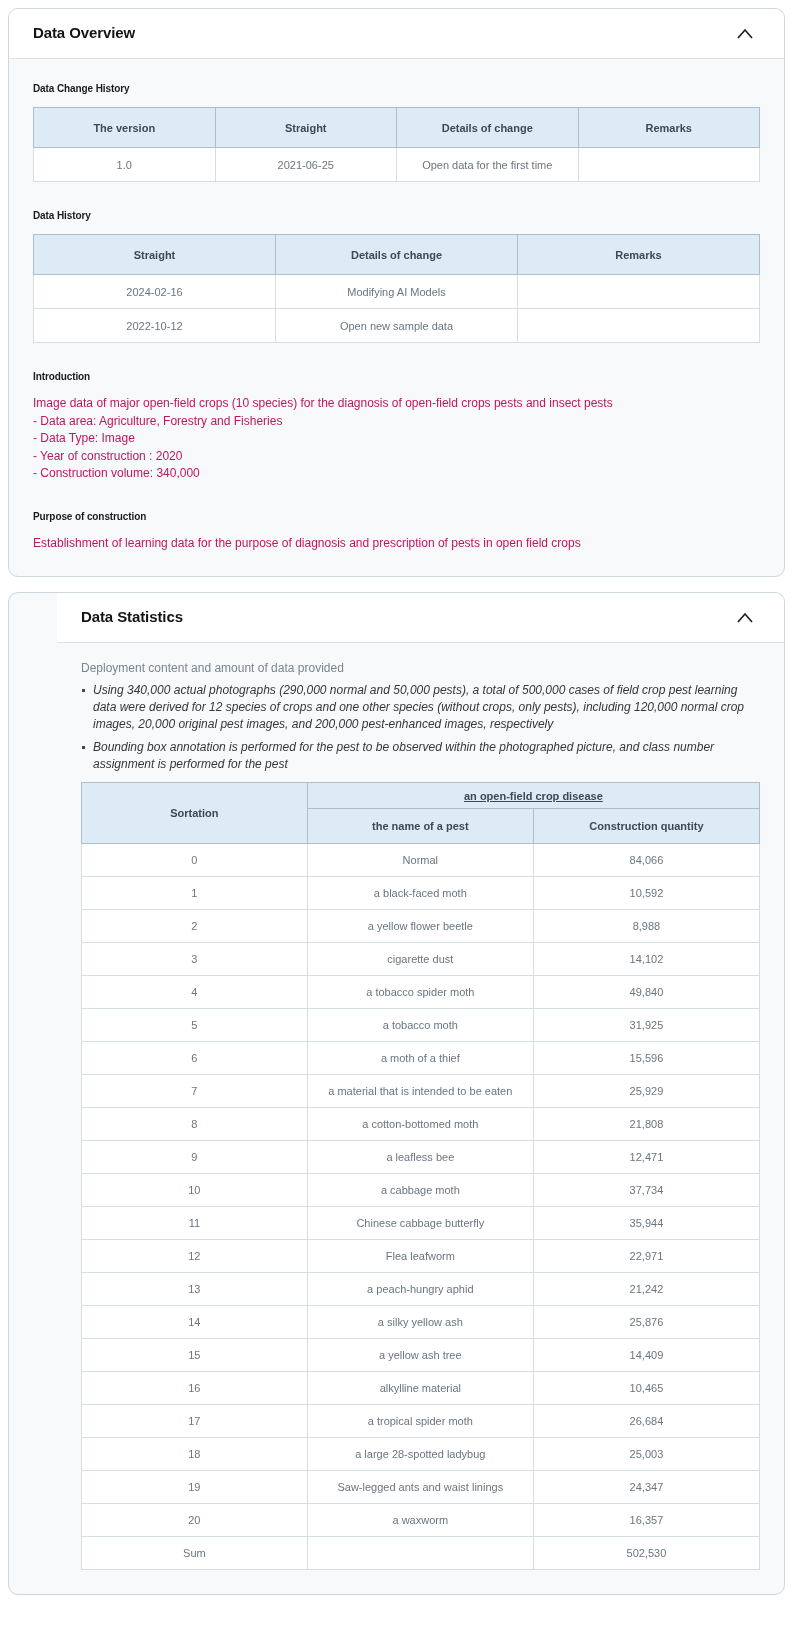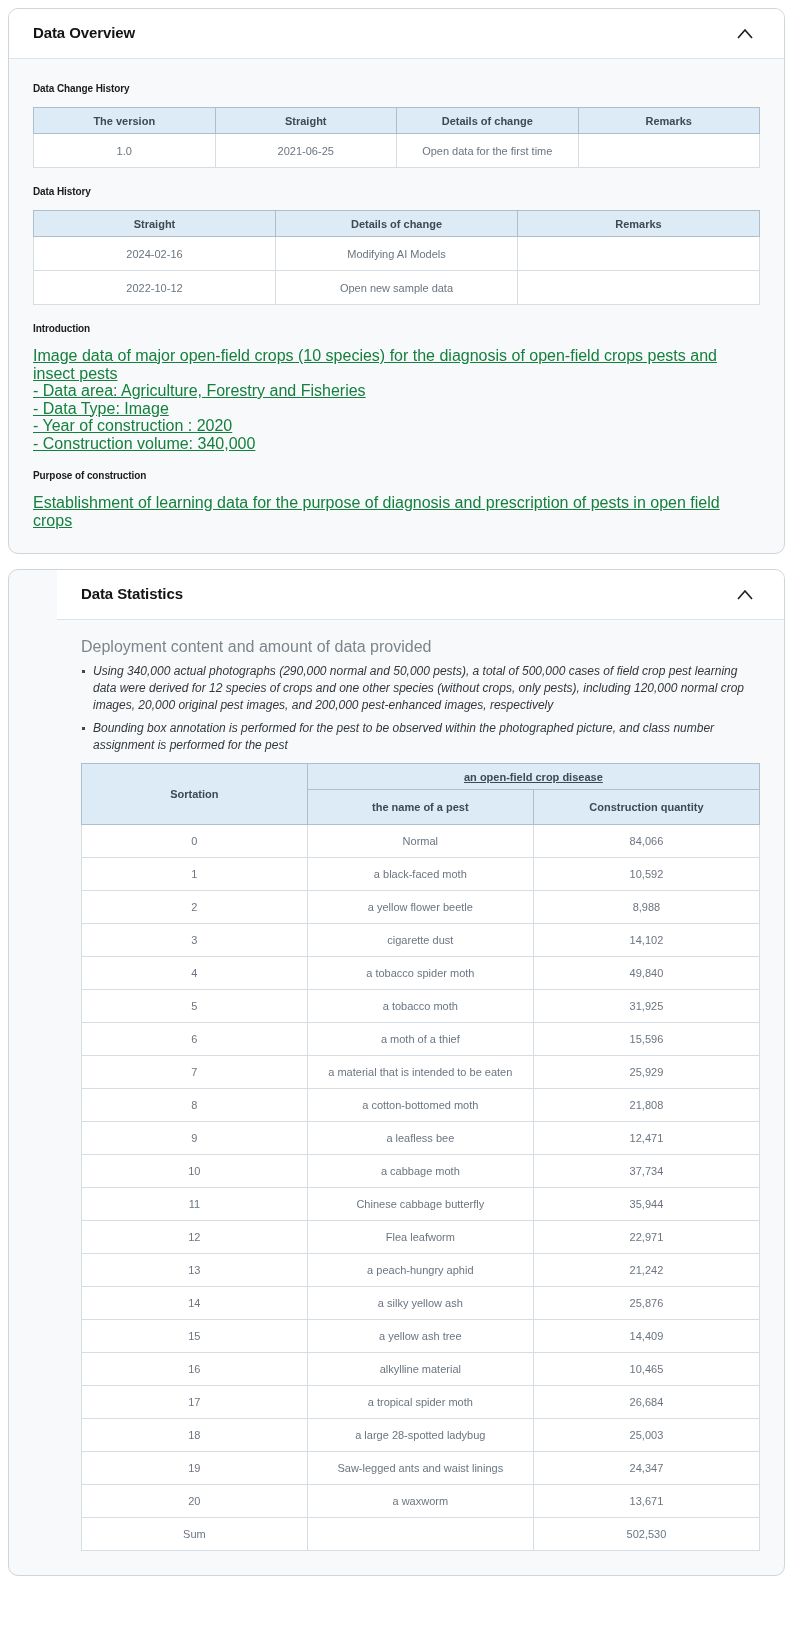--- a/index.html
+++ b/index.html
@@ -42,57 +42,56 @@
   .card-body { padding: 24px; }
   .card-body.stats { padding: 18px 24px 24px 24px; }
 
   .section-heading {
     font-size: 10px;
     font-weight: bold;
     color: #1b1b1b;
     letter-spacing: -0.1px;
     margin-bottom: 13px;
   }
-  .section + .section { margin-top: 18px; }
+  .section + .section { margin-top: 28px; }
   .section-text {
-    font-size: 16px;
+    font-size: 12px;
     line-height: 17.5px;
-    color: #15803d;
+    color: #be185d;
     white-space: pre-line;
-    text-decoration: underline;
   }
 
   table.data-table {
     width: 100%;
     border-collapse: collapse;
     background: #ffffff;
     table-layout: fixed;
   }
   table.data-table th {
     background: #dcebf5;
     border: 1px solid #aebfcb;
     font-size: 11px;
     font-weight: 600;
     color: #3d4a54;
-    height: 26px;
+    height: 40px;
     text-align: center;
     padding: 2px 6px;
   }
   table.data-table td {
     border: 1px solid #d6dee4;
     font-size: 11px;
     color: #6b7580;
     height: 34px;
     text-align: center;
     padding: 2px 8px;
   }
   table.data-table { border: 1px solid #a3b6c2; }
 
   .subtitle {
-    font-size: 16px;
+    font-size: 12px;
     color: #7c858c;
     margin-bottom: 7px;
   }
   ul.bullet-list { list-style: none; margin-bottom: 9px; }
   ul.bullet-list li {
     position: relative;
     font-size: 12px;
     line-height: 17px;
     color: #33383c;
     padding-left: 12px;
@@ -320,21 +319,21 @@
             <td>25,003</td>
           </tr>
           <tr>
             <td>19</td>
             <td>Saw-legged ants and waist linings</td>
             <td>24,347</td>
           </tr>
           <tr>
             <td>20</td>
             <td>a waxworm</td>
-            <td>13,671</td>
+            <td>16,357</td>
           </tr>
         </tbody>
       <tbody>
         <tr>
           <td>Sum</td>
           <td></td>
           <td>502,530</td>
         </tr>
       </tbody>
     </table>

